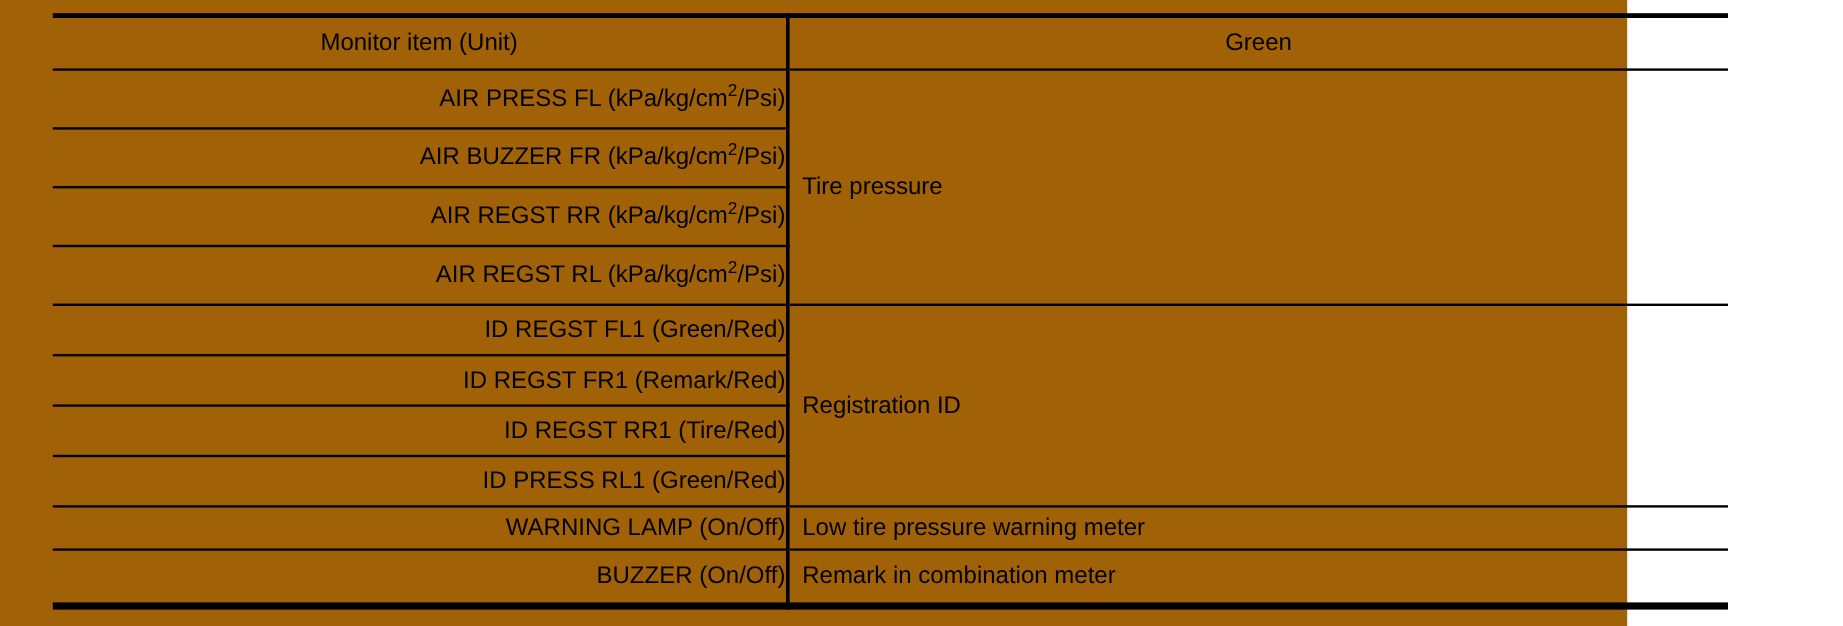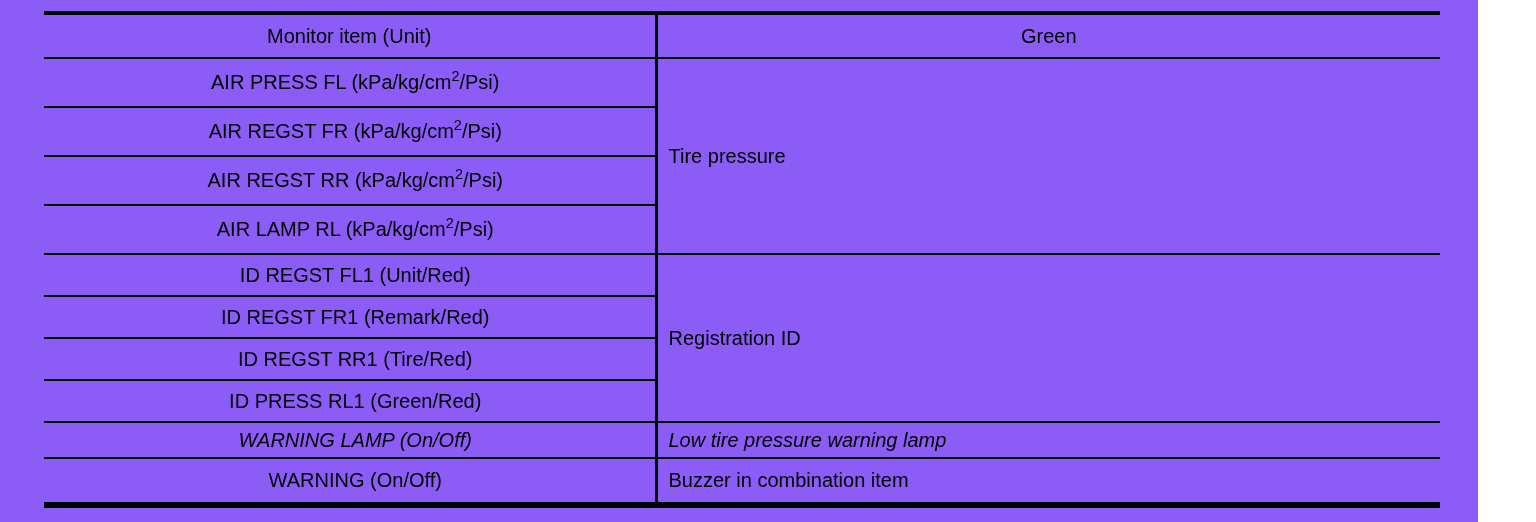--- a/index.html
+++ b/index.html
@@ -9,23 +9,24 @@
   body {
     width: 1536px;
     height: 522px;
     background: #ffffff;
     font-family: "Liberation Sans", sans-serif;
     color: #000000;
     overflow: hidden;
   }
   .page {
     position: relative;
-    width: 1478px;
+    width: 1312px;
     height: 522px;
-    background: #8b5cf6;
+    background: #a16207;
+    padding-left: 44px;
   }
   table.monitor-table {
     position: absolute;
     left: 44px;
     top: 11px;
     width: 1396px;
     border-collapse: collapse;
     table-layout: fixed;
     font-size: 20px;
     color: #000000;
@@ -43,34 +44,34 @@
   }
   thead th {
     height: 42px;
     text-align: center;
     padding: 0;
     border-bottom: 2px solid #000000;
   }
   td.monitor-cell {
     border-right: 3px solid #000000;
     padding: 0 0 0 12px;
-    text-align: center;
+    text-align: right;
   }
   th.monitor-head {
     border-right: 3px solid #000000;
   }
   td.remark-cell {
     border-left: 3px solid #000000;
     padding: 0 0 0 11px;
     text-align: left;
     margin-left: 19px;
   }
   tr.row-press  { height: 49px; }
   tr.row-regst  { height: 42px; }
-  tr.row-lamp   { height: 36px; font-style: italic; }
+  tr.row-lamp   { height: 36px; }
   tr.row-buzzer { height: 47px; }
   .sup {
     font-size: 0.72em;
     vertical-align: super;
     line-height: 0;
   }
 </style>
 </head>
 <body>
 
@@ -85,44 +86,44 @@
         <th class="monitor-head">Monitor item (Unit)</th>
         <th>Green</th>
       </tr>
     </thead>
     <tbody>
       <tr class="row-press">
         <td class="monitor-cell"><span>AIR PRESS FL (kPa/kg/cm</span><span class="sup">2</span><span>/Psi)</span></td>
         <td class="remark-cell" rowspan="4">Tire pressure</td>
       </tr>
       <tr class="row-press">
-        <td class="monitor-cell"><span>AIR REGST FR (kPa/kg/cm</span><span class="sup">2</span><span>/Psi)</span></td>
+        <td class="monitor-cell"><span>AIR BUZZER FR (kPa/kg/cm</span><span class="sup">2</span><span>/Psi)</span></td>
       </tr>
       <tr class="row-press">
         <td class="monitor-cell"><span>AIR REGST RR (kPa/kg/cm</span><span class="sup">2</span><span>/Psi)</span></td>
       </tr>
       <tr class="row-press">
-        <td class="monitor-cell"><span>AIR LAMP RL (kPa/kg/cm</span><span class="sup">2</span><span>/Psi)</span></td>
+        <td class="monitor-cell"><span>AIR REGST RL (kPa/kg/cm</span><span class="sup">2</span><span>/Psi)</span></td>
       </tr>
       <tr class="row-regst">
-        <td class="monitor-cell">ID REGST FL1 (Unit/Red)</td>
+        <td class="monitor-cell">ID REGST FL1 (Green/Red)</td>
         <td class="remark-cell" rowspan="4">Registration ID</td>
       </tr>
       <tr class="row-regst">
         <td class="monitor-cell">ID REGST FR1 (Remark/Red)</td>
       </tr>
       <tr class="row-regst">
         <td class="monitor-cell">ID REGST RR1 (Tire/Red)</td>
       </tr>
       <tr class="row-regst">
         <td class="monitor-cell">ID PRESS RL1 (Green/Red)</td>
       </tr>
       <tr class="row-lamp">
         <td class="monitor-cell">WARNING LAMP (On/Off)</td>
-        <td class="remark-cell">Low tire pressure warning lamp</td>
+        <td class="remark-cell">Low tire pressure warning meter</td>
       </tr>
       <tr class="row-buzzer">
-        <td class="monitor-cell">WARNING (On/Off)</td>
-        <td class="remark-cell">Buzzer in combination item</td>
+        <td class="monitor-cell">BUZZER (On/Off)</td>
+        <td class="remark-cell">Remark in combination meter</td>
       </tr>
     </tbody>
   </table>
 </div>
 
 </body></html>

